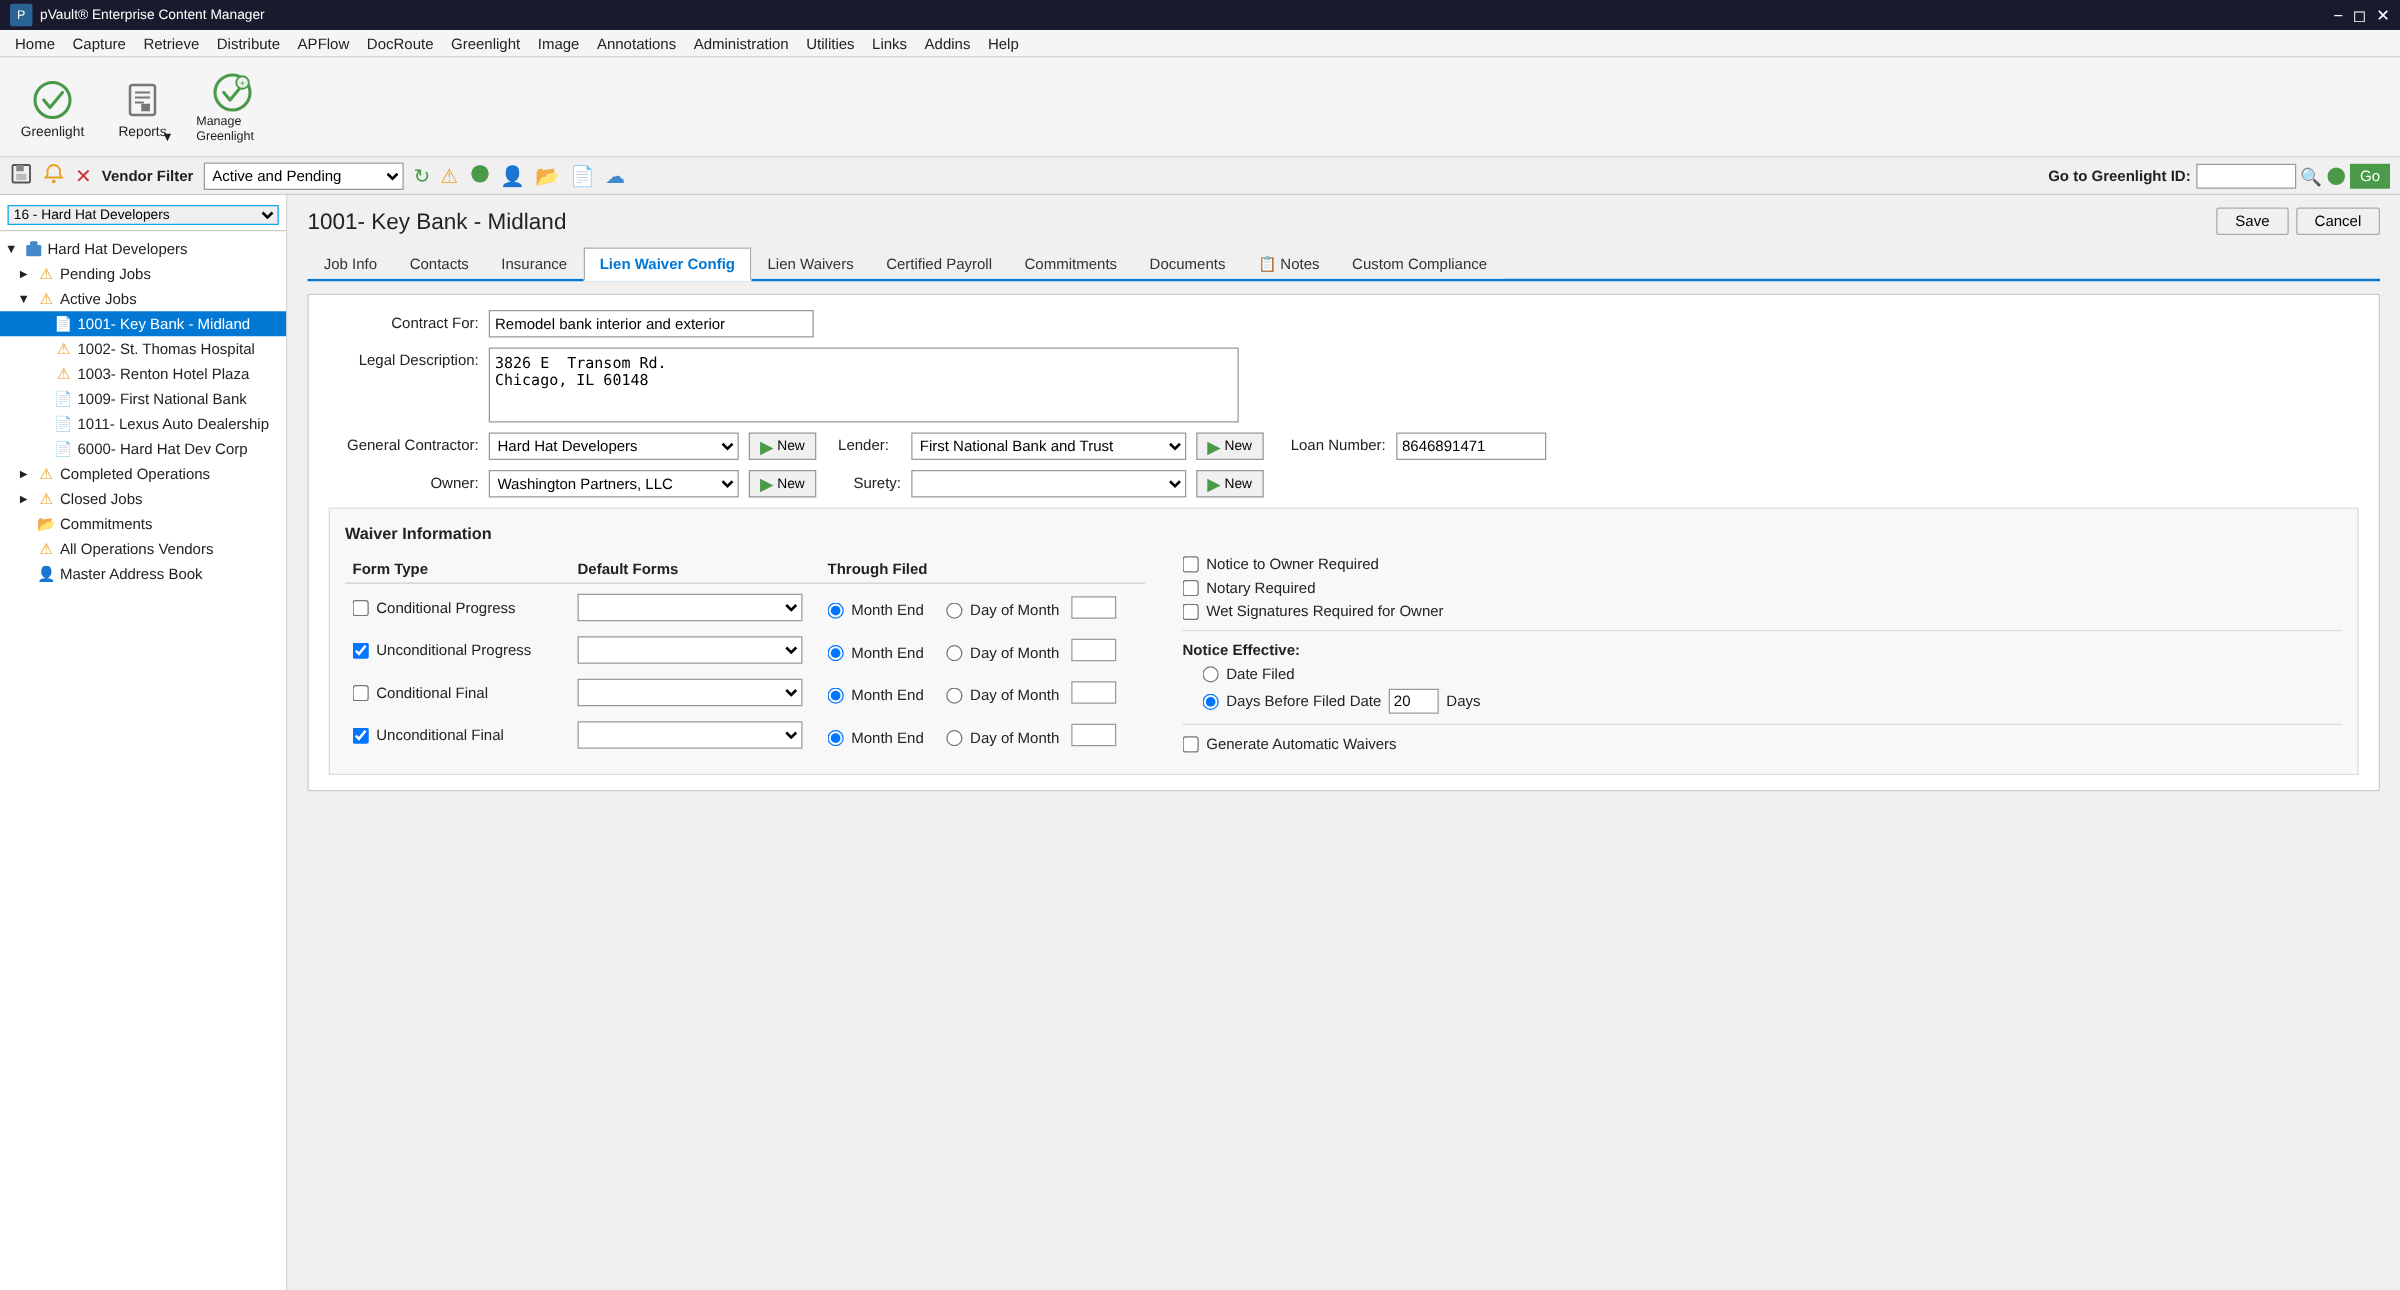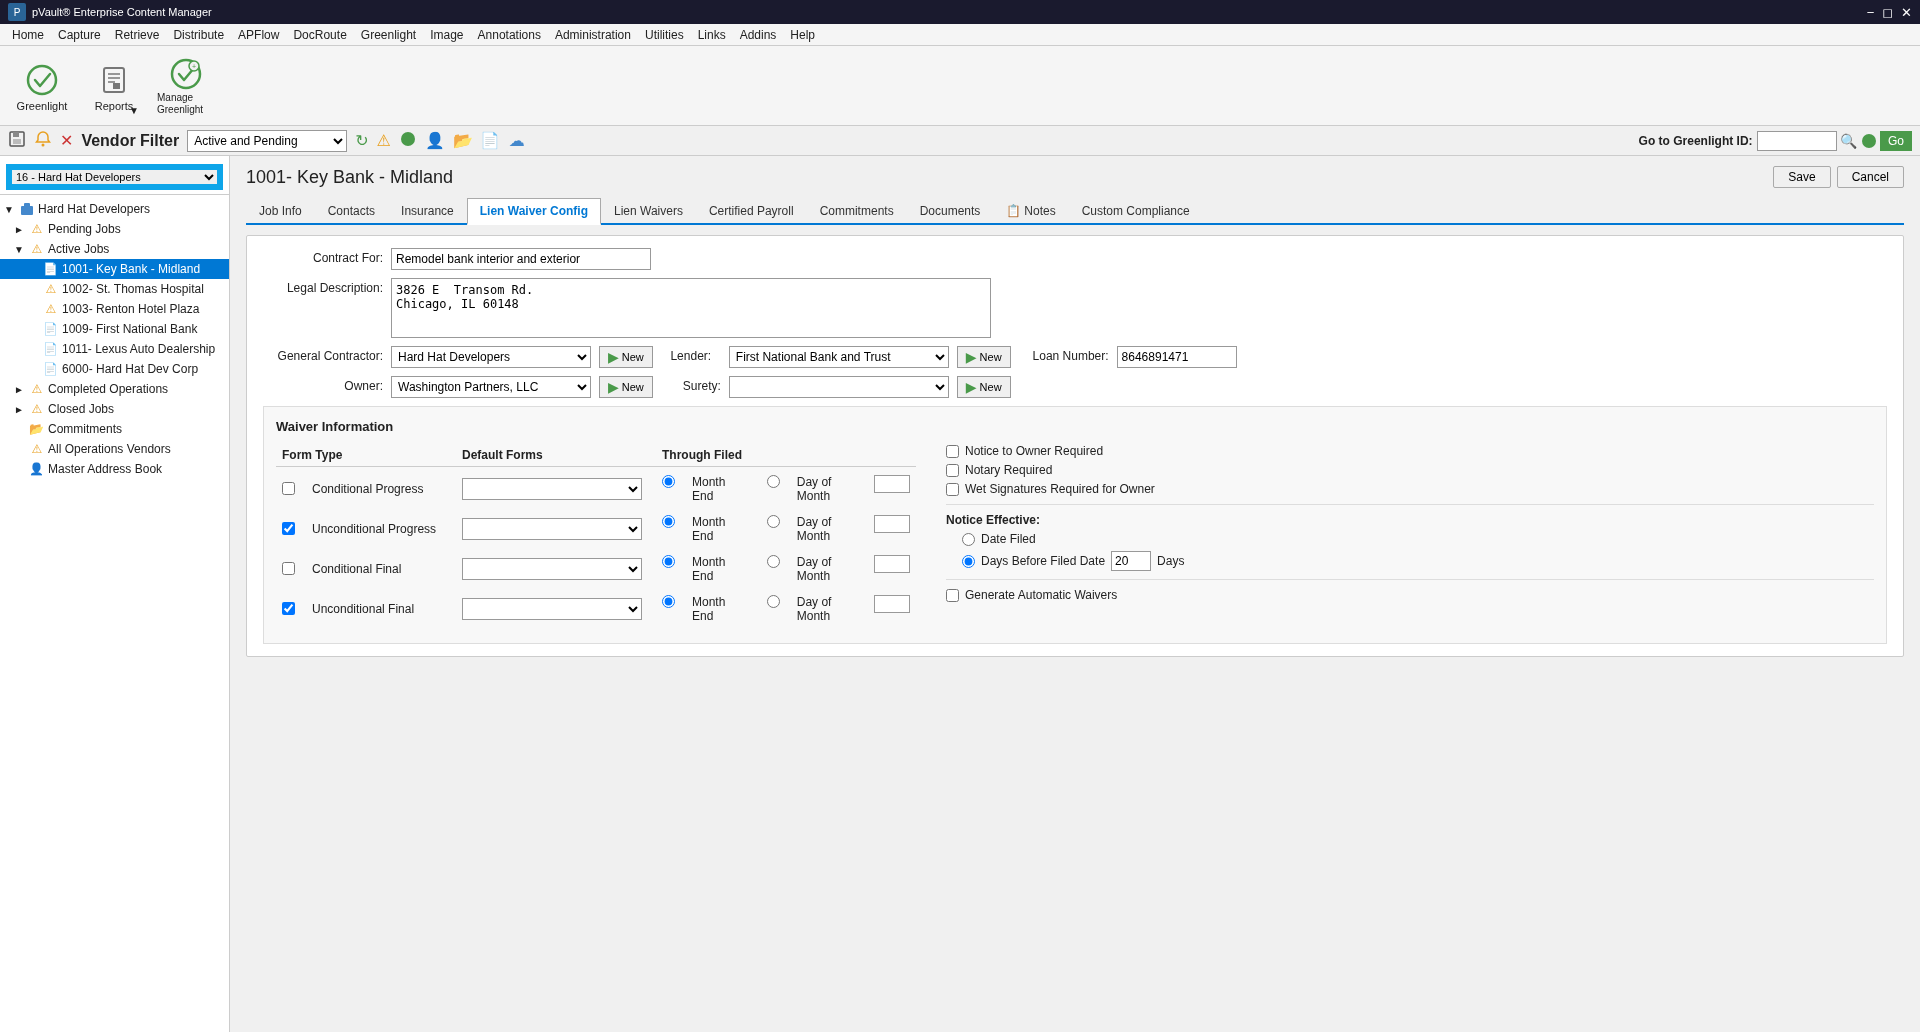--- a/index.html
+++ b/index.html
@@ -65,21 +65,21 @@
     .form-input { height: 22px; border: 1px solid #999; padding: 0 4px; font-size: 12px; background: #fff; }
     .form-textarea { border: 1px solid #999; padding: 4px; font-size: 12px; background: #fff; resize: none; }
     .form-select { height: 22px; border: 1px solid #999; padding: 0 2px; font-size: 12px; background: #fff; }
     .new-btn { background: #f0f0f0; border: 1px solid #999; padding: 1px 8px; cursor: pointer; font-size: 11px; height: 22px; display: flex; align-items: center; gap: 3px; }
     .new-btn-green { color: #4a9a4a; font-size: 14px; }
 
     
     .waiver-section { background: #f8f8f8; border: 1px solid #ddd; padding: 12px; margin-top: 6px; }
     .waiver-title { font-size: 13px; font-weight: bold; margin-bottom: 10px; }
     .waiver-header { font-size: 12px; font-weight: bold; padding: 4px 6px; border-bottom: 1px solid #ccc; }
-    .waiver-cell { padding: 4px 6px; display: flex; align-items: flex-start; gap: 17px; font-size: 12px; }
+    .waiver-cell { padding: 4px 6px; display: flex; align-items: flex-end; gap: 6px; font-size: 12px; }
     .notice-row { display: flex; align-items: center; gap: 6px; margin-bottom: 5px; font-size: 12px; }
     .days-input { width: 40px; height: 20px; border: 1px solid #999; padding: 0 3px; font-size: 12px; }
     .section-divider { border: none; border-top: 1px solid #ddd; margin: 8px 0; }
 
     input[type="checkbox"] { width: 13px; height: 13px; cursor: pointer; }
     input[type="radio"] { width: 13px; height: 13px; cursor: pointer; }
   </style>
 </head>
 <body>
 
@@ -156,21 +156,21 @@
         <rect x="5" y="9" width="8" height="5" fill="#bbb"></rect>
       </svg>
   </span>
   <span style="cursor:pointer;">
     <svg width="18" height="18" viewBox="0 0 18 18">
         <path d="M9 2a5 5 0 0 1 5 5v3l1.5 2H2.5L4 10V7a5 5 0 0 1 5-5z" fill="none" stroke="#e8a020" stroke-width="1.5"></path>
         <circle cx="9" cy="15" r="1.5" fill="#e8a020"></circle>
       </svg>
   </span>
   <span style="cursor:pointer;color:#cc3333;font-size:16px;">✕</span>
-  <label style="font-weight:bold;font-size:16px;">Vendor Filter</label>
+  <label style="font-weight:bold;font-size:12px;">Vendor Filter</label>
   <select class="form-select" style="width:160px;">
     <option>Active and Pending</option>
     <option>All</option>
     <option>Pending</option>
     <option>Active</option>
     <option>Completed</option>
   </select>
 
   <span style="cursor:pointer;color:#4a9a4a;font-size:16px;">↻</span>
   <span style="cursor:pointer;color:#e8a020;font-size:16px;">⚠</span>
@@ -189,21 +189,21 @@
     <button class="search-icon-btn">🔍</button>
     <span class="green-circle"></span>
     <button class="go-btn" style="background:#4a9a4a;color:#fff;border:none;padding:1px 8px;cursor:pointer;font-size:12px;height:20px;">Go</button>
   </div>
 </div>
 
 <div id="main">
 
   <div id="sidebar">
     <div style="padding:4px 6px; border-bottom:1px solid #ccc; margin-bottom:4px;">
-      <select style="width:100%;font-size:11px;border:6px solid #0ea5e9;">
+      <select style="width:100%;font-size:11px;border:1px solid #0ea5e9;">
         <option>16 - Hard Hat Developers</option>
       </select>
     </div>
 
     <div class="tree-item">
       <span class="tree-expand">▼</span>
       <span class="tree-icon">
         <svg width="14" height="14" viewBox="0 0 14 14">
             <rect x="1" y="4" width="12" height="9" fill="#4488cc" rx="1"></rect>
             <rect x="4" y="1" width="6" height="4" fill="#4488cc" rx="1"></rect>

